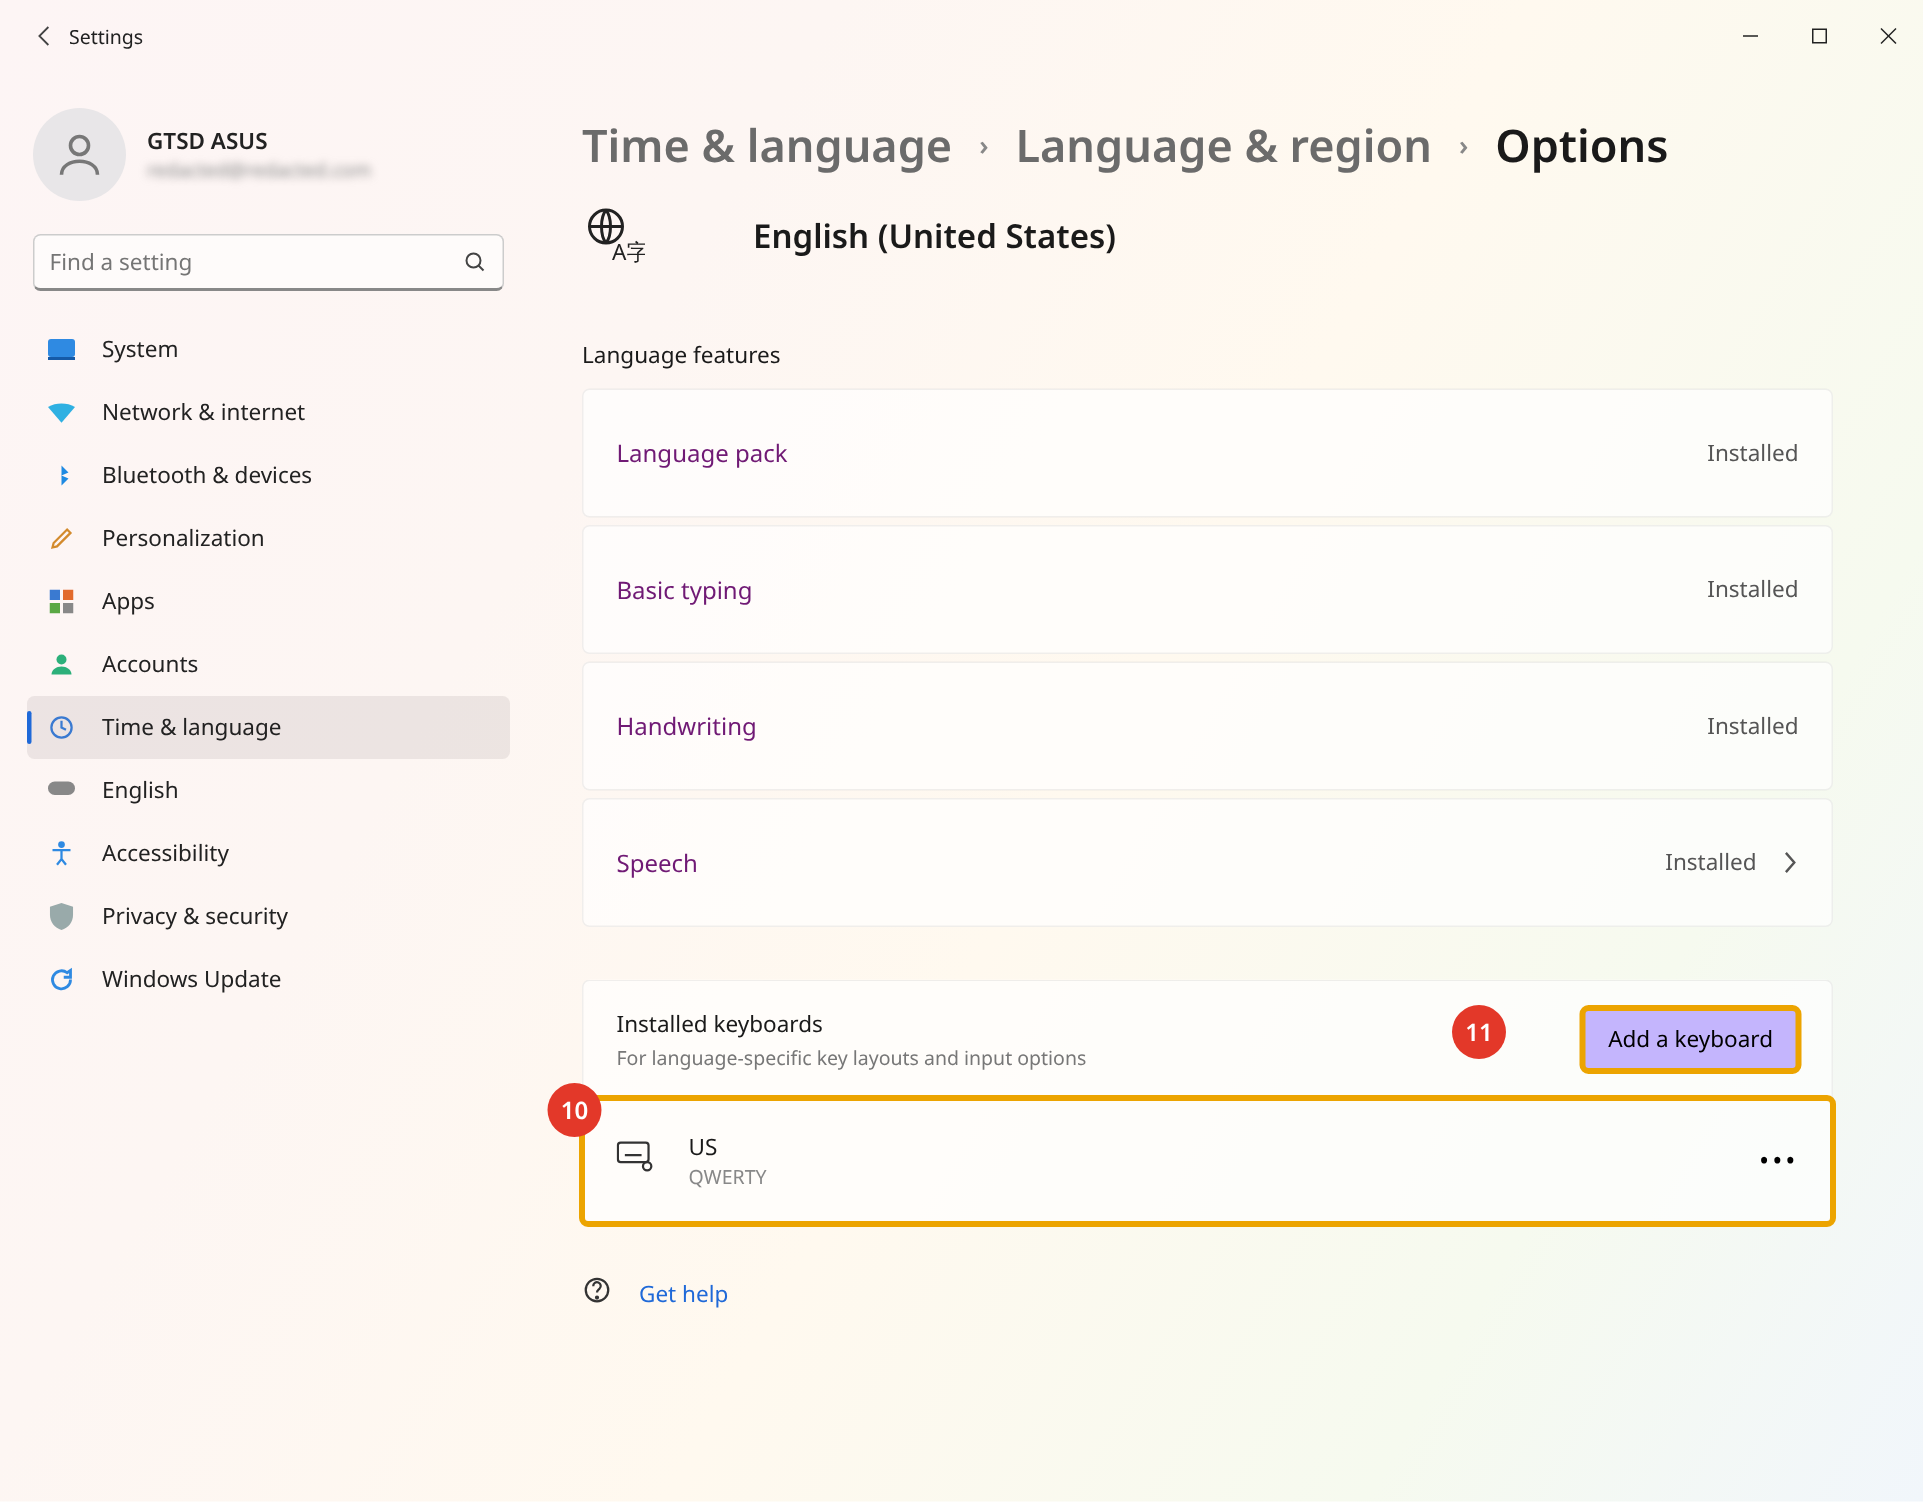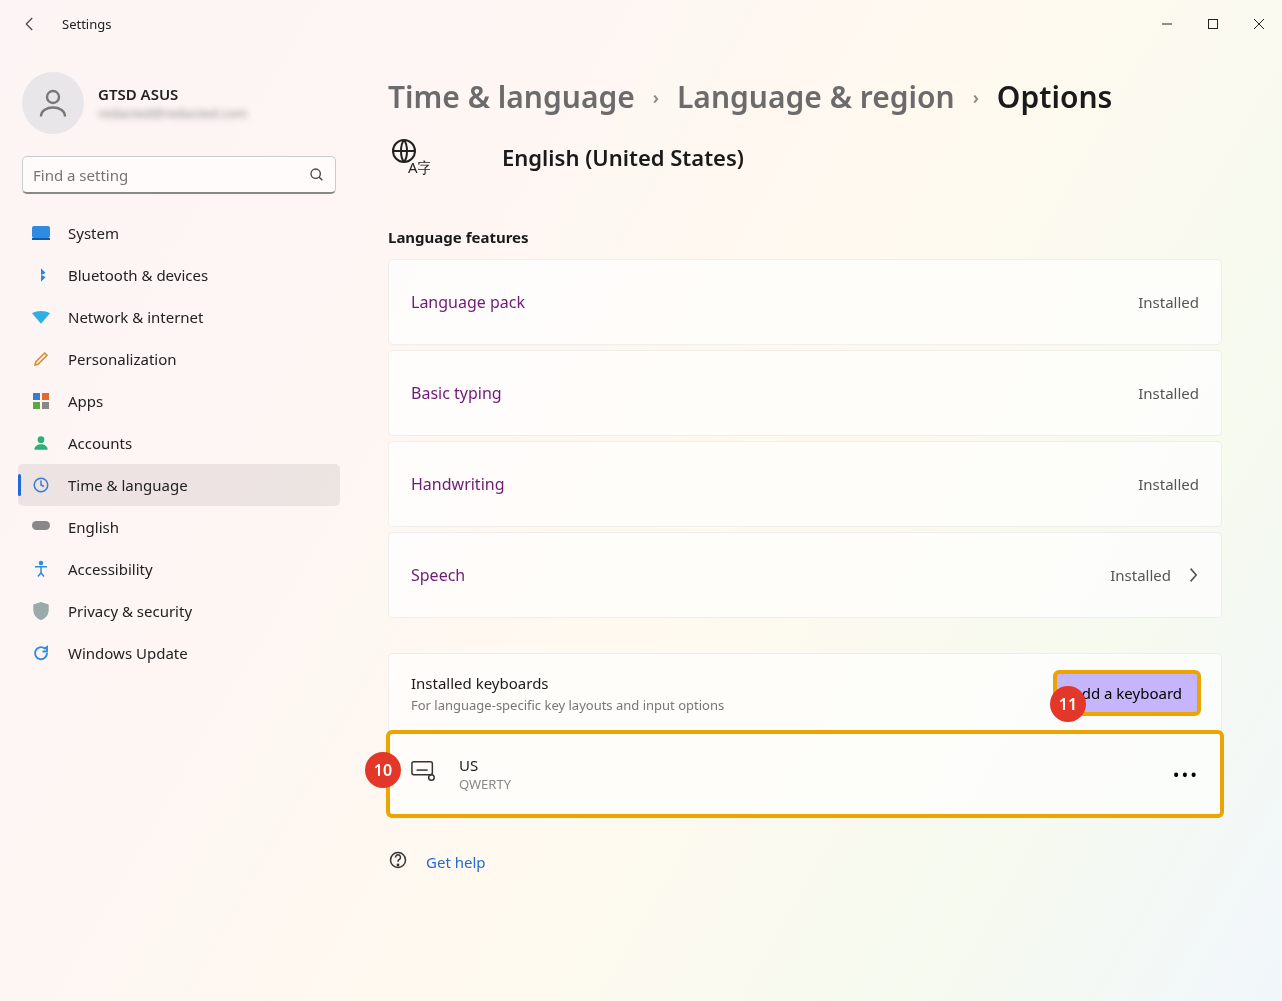--- a/index.html
+++ b/index.html
@@ -2,21 +2,21 @@
 <html><head>
 <meta charset="utf-8">
 <style>
 * { margin: 0; padding: 0; box-sizing: border-box; font-family: "Segoe UI", system-ui, sans-serif; }
 body {
   width: 1282px; height: 1001px;
   background: linear-gradient(120deg, #fdf5f5 0%, #fdf6f3 30%, #fff9ef 55%, #f6faef 80%, #f1f6fb 100%);
   position: relative; overflow: hidden;
 }
 .titlebar { height: 48px; display:flex; align-items:center; justify-content:space-between; padding:0 0 0 18px; }
-.titlebar-left{ display:flex; align-items:center; gap:20px; }
+.titlebar-left{ display:flex; align-items:center; gap:4px; }
 .back-btn{ width:24px; height:24px; display:flex; align-items:center; justify-content:center; color:#444; cursor:pointer;}
 .app-title{ font-size:13px; color:#222;}
 .win-controls{ display:flex;}
 .win-btn{ width:46px; height:32px; display:flex; align-items:center; justify-content:center; color:#222;}
 .layout{ display:flex; height:calc(100% - 48px);}
 .sidebar{ width:360px; padding:20px 20px 0 18px; display:flex; flex-direction:column;}
 .user-row{ display:flex; align-items:center; gap:14px; padding:4px 0 18px 4px;}
 .avatar{ width:62px; height:62px; border-radius:50%; background:#e8e6e8; display:flex; align-items:center; justify-content:center;}
 .user-txt{ display:flex; flex-direction:column;}
 .user-name{ font-size:15px; font-weight:600; color:#222;}
@@ -29,21 +29,21 @@
 .nav-item.selected::before{ content:""; position:absolute; left:0; top:10px; bottom:10px; width:3px; background:#1f69d8; border-radius:3px;}
 .nav-icon{ width:18px; height:18px; display:flex; align-items:center; justify-content:center;}
 .main{ flex:1; padding:28px 60px 0 28px; overflow:auto;}
 .breadcrumb{ display:flex; align-items:center; gap:18px; font-size:30px; color:#6b6b6b; font-weight:600; margin-bottom:18px;}
 .breadcrumb .crumb{ cursor:pointer;}
 .breadcrumb .current{ color:#1a1a1a;}
 .breadcrumb .chev{ font-size:18px; color:#888;}
 .lang-hdr{ display:flex; align-items:center; gap:22px; margin-bottom:48px;}
 .lang-hdr .icon-box{ width:44px; height:44px; display:flex; align-items:center; justify-content:center; color:#222;}
 .lang-hdr .lang-name{ font-size:22px; font-weight:600; color:#1a1a1a;margin-left:48px;}
-.section-title{ font-size:15px; font-weight:700; color:#1a1a1a; margin-bottom:12px;}
+.section-title{ font-size:15px; font-weight:400; color:#1a1a1a; margin-bottom:12px;}
 .card{ background:rgba(255,255,255,0.65); border:1px solid rgba(0,0,0,0.06); border-radius:5px; padding:0 22px; margin-bottom:5px;}
 .row{ display:flex; align-items:center; justify-content:space-between; min-height:84px;}
 .row-label{ font-size:16px; color:#701a75;}
 .row-status{ font-size:15px; color:#555; display:flex; align-items:center; gap:16px;}
 .chev{ color:#555;}
 .kb-header{ background:rgba(255,255,255,0.65); border:1px solid rgba(0,0,0,0.06); border-radius:5px 5px 0 0; padding:18px 22px; display:flex; align-items:center; justify-content:space-between; border-bottom:none;}
 .kb-header .kb-title{ font-size:15px; color:#1a1a1a;}
 .kb-header .kb-sub{ font-size:13px; color:#777; margin-top:3px;}
 .add-kb-btn{ border:1px solid #bbb; background:#c4b5fd; border-radius:4px; padding:10px 16px; font-size:15px; cursor:pointer;}
 .kb-item{ background:rgba(255,255,255,0.65); border:1px solid rgba(0,0,0,0.06); border-radius:0 0 5px 5px; padding:0 22px; display:flex; align-items:center; min-height:84px; gap:20px;}
@@ -116,33 +116,33 @@
           <span class="nav-icon">
             <svg width="18" height="14" viewBox="0 0 18 14">
               <rect width="18" height="12" rx="2" fill="#2f8ae2"></rect>
               <rect y="12" width="18" height="2" fill="#155aa8"></rect>
             </svg>
           </span>
           <span>System</span>
         </div>
       <div class="nav-item">
           <span class="nav-icon">
+            <svg width="18" height="14" viewBox="0 0 24 18" fill="#2fb0e2">
+              <path d="M12 18l12-14C17 0 7 0 0 4z"></path>
+            </svg>
+          </span>
+          <span>Network &amp; internet</span>
+        </div>
+      <div class="nav-item">
+          <span class="nav-icon">
             <svg width="16" height="18" viewBox="0 0 24 24" fill="#1f8ae2">
               <path d="M12 2v20l7-7-7-3 7-3-7-7z"></path>
             </svg>
           </span>
           <span>Bluetooth &amp; devices</span>
-        </div>
-      <div class="nav-item">
-          <span class="nav-icon">
-            <svg width="18" height="14" viewBox="0 0 24 18" fill="#2fb0e2">
-              <path d="M12 18l12-14C17 0 7 0 0 4z"></path>
-            </svg>
-          </span>
-          <span>Network &amp; internet</span>
         </div>
       <div class="nav-item">
           <span class="nav-icon">
             <svg width="18" height="18" viewBox="0 0 24 24" fill="none" stroke="#d38a2c" stroke-width="2">
               <path d="M4 20l4-1 12-12-3-3L5 16z"></path>
             </svg>
           </span>
           <span>Personalization</span>
         </div>
       <div class="nav-item">
@@ -297,14 +297,14 @@
             <circle cx="12" cy="12" r="9"></circle>
             <path d="M9 9a3 3 0 115 2c-1 1-2 1-2 3"></path>
             <circle cx="12" cy="18" r="0.8" fill="#333"></circle>
           </svg>
       </span>
       <span>Get help</span>
     </div>
   </div>
 </div>
 
-<div class="callout" style="left:365px; top:752px;">10</div>
-<div class="callout" style="left:1050px; top:670px;margin-top:16px;">11</div>
+<div class="callout" style="left:365px; top:722px;">10</div>
+<div class="callout" style="left:968px; top:670px;">11</div>
 
 </body></html>

